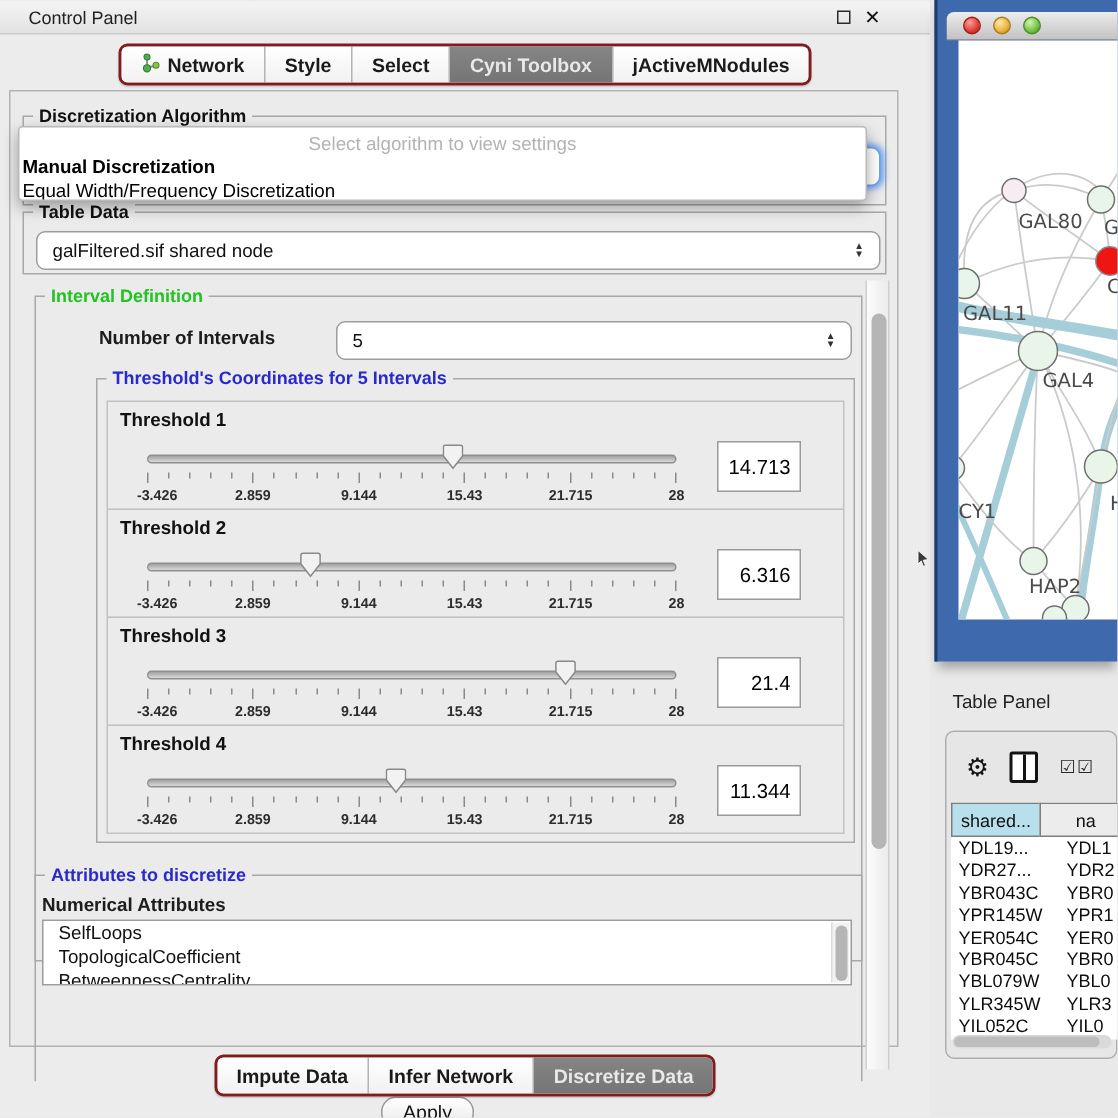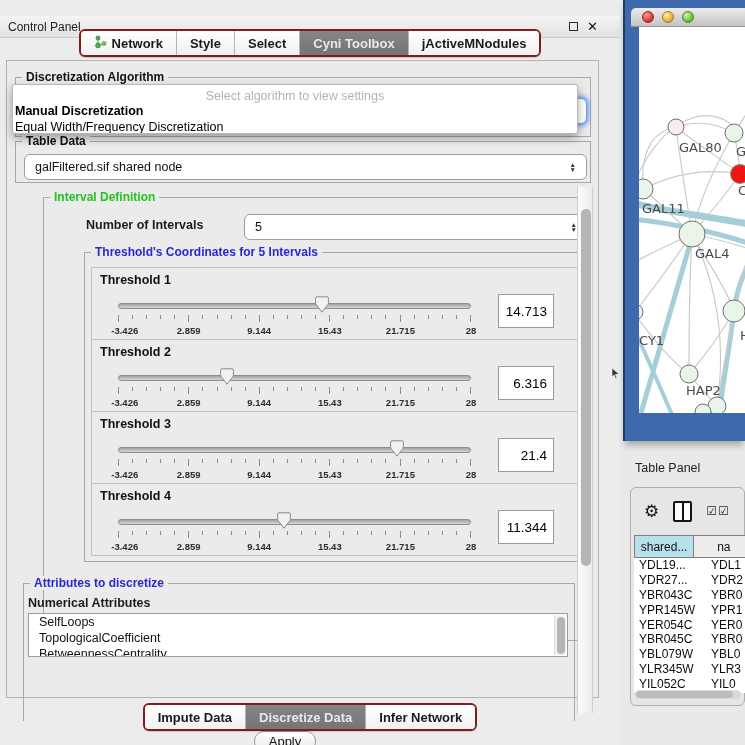--- a/index.html
+++ b/index.html
@@ -1,23 +1,23 @@
 <!DOCTYPE html>
 <html><head>
 <meta charset="utf-8">
 <style>
   * { margin:0; padding:0; box-sizing:border-box; }
   html,body { width:745px; height:745px; overflow:hidden; }
   body { background:#e9e9e9; font-family:"Liberation Sans","DejaVu Sans",sans-serif; color:#1c1c1c; position:relative; }
 
   
   .control-panel { position:absolute; left:0; top:0; width:620px; height:745px; background:#ececec; }
-  .cp-titlebar { position:absolute; left:0; top:16px; width:620px; height:22px;
+  .cp-titlebar { position:absolute; left:0; top:1px; width:620px; height:22px;
     background:linear-gradient(#f4f4f4,#e2e2e2); border-bottom:1px solid #c9c9c9;
-    display:flex; align-items:center; padding:0 8px; }
+    display:flex; align-items:center; padding:0 19px; }
   .cp-title { font-size:12px; color:#222; }
   .cp-buttons { margin-left:auto; display:flex; align-items:center; gap:9px; padding-right:14px; }
   .float-btn { width:9px; height:9px; border:1.5px solid #2a2a2a; background:transparent; }
   .close-btn { font-size:13px; font-weight:bold; color:#111; line-height:10px; }
 
   
   .tabbar { position:absolute; left:0; width:620px; display:flex; justify-content:center; }
   .segctrl { display:flex; border:2px solid #7f1d1d; border-radius:6px; overflow:hidden;
     box-shadow:0 1px 1px rgba(0,0,0,.15); }
   .seg { display:flex; align-items:center; gap:5px; padding:3px 13px; height:24px;
@@ -176,21 +176,21 @@
     <div class="group" style="left:8px; top:80px; width:576px; height:42px;">
       <span class="group-title">Table Data</span>
       <div class="combo" style="left:8px; top:12px; width:563px;">
         <span>galFiltered.sif shared node</span>
         <span class="stepper">▲<br>▼</span>
       </div>
     </div>
 
     <div class="scroll-area">
 
-      <div class="group" style="left:8px; top:10px; width:552px; height:444px;margin-left:20px;">
+      <div class="group" style="left:8px; top:10px; width:552px; height:444px;">
         <span class="group-title green">Interval Definition</span>
 
         <span style="position:absolute; left:42px; top:20px; font-size:12.5px; font-weight:bold;">Number of Intervals</span>
         <div class="combo" style="left:200px; top:16px; width:344px;">
           <span>5</span>
           <span class="stepper">▲<br>▼</span>
         </div>
 
         <div class="group" style="left:40px; top:54px; width:506px; height:310px;">
           <span class="group-title blue">Threshold's Coordinates for 5 Intervals</span>
@@ -424,25 +424,25 @@
     <div class="popup-placeholder">Select algorithm to view settings</div>
     <div class="popup-option bold">Manual Discretization</div>
     <div class="popup-option">Equal Width/Frequency Discretization</div>
   </div>
 
   <div class="tabbar" style="top:703px;">
     <div class="segctrl">
       <div class="seg">
           <span>Impute Data</span>
         </div>
+      <div class="seg">
+          <span>Infer Network</span>
+        </div>
       <div class="seg selected">
           <span>Discretize Data</span>
-        </div>
-      <div class="seg">
-          <span>Infer Network</span>
         </div>
     </div>
   </div>
 </div>
 
 <div class="mouse-cursor">
   <svg width="9" height="12" viewBox="0 0 9 12">
       <path d="M1,1 L8,7 L4.5,7.5 L6,11 L4.5,11.5 L3.2,8 L1,10 Z" fill="#3a3a3a" stroke="#fff" stroke-width="0.6"></path>
     </svg>
 </div>

